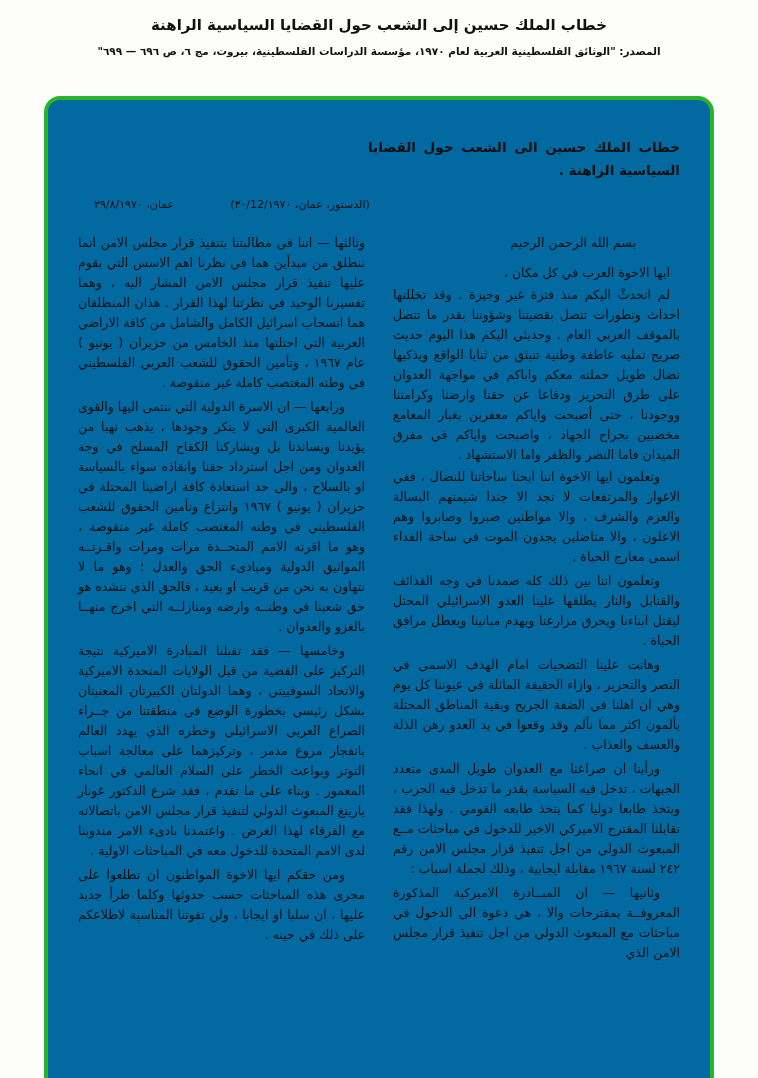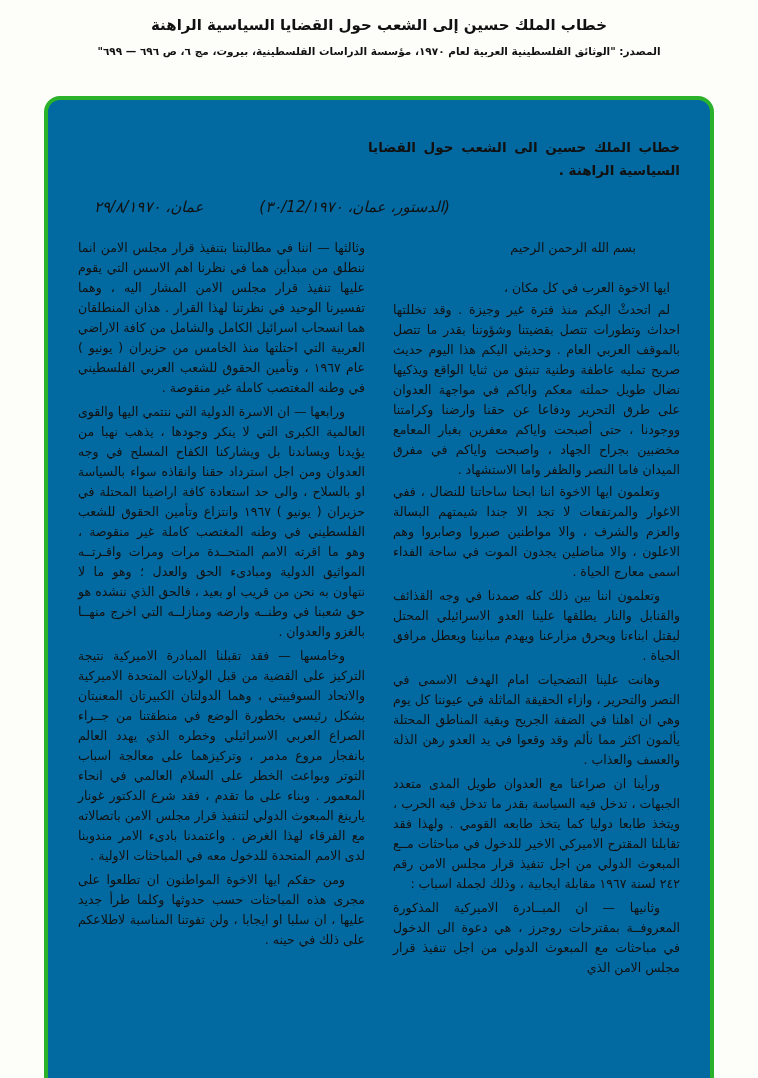--- a/index.html
+++ b/index.html
@@ -48,43 +48,42 @@
     font-size:13.5px;
     font-weight:bold;
     line-height:23px;
     text-align:justify;
   }
   .date-row{
     direction:ltr;
     display:flex;
     gap:56px;
     padding-left:16px;
-    font-size:15px;
+    font-size:11px;
     margin:4px 0 22px 0;
-    font-style:italic;
   }
   .columns{
     display:flex;
     gap:28px;
     direction:rtl;
   }
   .col{
     flex:1 1 0;
     font-size:12.5px;
     line-height:20px;
     text-align:justify;
     direction:rtl;
   }
   .para{
     margin:0 0 4px 0;
     text-indent:20px;
   }
   .col-right .para:first-child{
     text-indent:44px;
-    margin-bottom:20px;
+    margin-bottom:10px;
   }
   .col-right .para:nth-child(2),
   .col-right .para:nth-child(3){
     text-indent:10px;
     margin-bottom:2px;
   }
   .col-left .para:first-child{
     text-indent:0;
   }
 </style>
@@ -110,21 +109,21 @@
 
       <div class="columns">
         <div class="col col-right">
             <p class="para">بسم الله الرحمن الرحيم</p>
             <p class="para">ايها الاخوة العرب في كل مكان ،</p>
             <p class="para">لم اتحدثْ اليكم منذ فترة غير وجيزة . وقد تخللتها احداث وتطورات تتصل بقضيتنا وشؤوننا بقدر ما تتصل بالموقف العربي العام . وحديثي اليكم هذا اليوم حديث صريح تمليه عاطفة وطنية تنبثق من ثنايا الواقع ويذكيها نضال طويل حملته معكم واباكم في مواجهة العدوان على طرق التحرير ودفاعا عن حقنا وارضنا وكرامتنا ووجودنا ، حتى أصبحت واياكم معفرين بغبار المعامع مخضبين بجراح الجهاد ، واصبحت واياكم في مفرق الميدان فاما النصر والظفر واما الاستشهاد .</p>
             <p class="para">وتعلمون ايها الاخوة اننا ابحنا ساحاتنا للنضال ، ففي الاغوار والمرتفعات لا تجد الا جندا شيمتهم البسالة والعزم والشرف ، والا مواطنين صبروا وصابروا وهم الاعلون ، والا مناضلين يجدون الموت في ساحة الفداء اسمى معارج الحياة .</p>
             <p class="para">وتعلمون اننا بين ذلك كله صمدنا في وجه القذائف والقنابل والنار يطلقها علينا العدو الاسرائيلي المحتل ليقتل ابناءنا ويحرق مزارعنا ويهدم مبانينا ويعطل مرافق الحياة .</p>
             <p class="para">وهانت علينا التضحيات امام الهدف الاسمى في النصر والتحرير ، وازاء الحقيقة الماثلة في عيوننا كل يوم وهي ان اهلنا في الضفة الجريح وبقية المناطق المحتلة يألمون اكثر مما نألم وقد وقعوا في يد العدو رهن الذلة والعسف والعذاب .</p>
             <p class="para">ورأينا ان صراعنا مع العدوان طويل المدى متعدد الجبهات ، تدخل فيه السياسة بقدر ما تدخل فيه الحرب ، ويتخذ طابعا دوليا كما يتخذ طابعه القومي . ولهذا فقد تقابلنا المقترح الاميركي الاخير للدخول في مباحثات مــع المبعوث الدولي من اجل تنفيذ قرار مجلس الامن رقم ٢٤٢ لسنة ١٩٦٧ مقابلة ايجابية ، وذلك لجملة اسباب :</p>
-            <p class="para">وثانيها — ان المبــادرة الاميركية المذكورة المعروفــة بمقترحات روجرز ، هي دعوة الى الدخول في مباحثات مع المبعوث الدولي من اجل تنفيذ قرار مجلس الامن الذي</p>
+            <p class="para">وثانيها — ان المبــادرة الاميركية المذكورة المعروفــة بمقترحات والا ، هي دعوة الى الدخول في مباحثات مع المبعوث الدولي من اجل تنفيذ قرار مجلس الامن الذي</p>
           </div>
         <div class="col col-left">
             <p class="para">وثالثها — اننا في مطالبتنا بتنفيذ قرار مجلس الامن انما ننطلق من مبدأين هما في نظرنا اهم الاسس التي يقوم عليها تنفيذ قرار مجلس الامن المشار اليه ، وهما تفسيرنا الوحيد في نظرتنا لهذا القرار . هذان المنطلقان هما انسحاب اسرائيل الكامل والشامل من كافة الاراضي العربية التي احتلتها منذ الخامس من حزيران ( يونيو ) عام ١٩٦٧ ، وتأمين الحقوق للشعب العربي الفلسطيني في وطنه المغتصب كاملة غير منقوصة .</p>
             <p class="para">ورابعها — ان الاسرة الدولية التي ننتمي اليها والقوى العالمية الكبرى التي لا ينكر وجودها ، يذهب نهبا من يؤيدنا ويساندنا بل ويشاركنا الكفاح المسلح في وجه العدوان ومن اجل استرداد حقنا وانقاذه سواء بالسياسة او بالسلاح ، والى حد استعادة كافة اراضينا المحتلة في حزيران ( يونيو ) ١٩٦٧ وانتزاع وتأمين الحقوق للشعب الفلسطيني في وطنه المغتصب كاملة غير منقوصة ، وهو ما اقرته الامم المتحــدة مرات ومرات واقـرتــه المواثيق الدولية ومبادىء الحق والعدل ؛ وهو ما لا نتهاون به نحن من قريب او بعيد ، فالحق الذي ننشده هو حق شعبنا في وطنــه وارضه ومنازلــه التي اخرج منهــا بالغزو والعدوان .</p>
             <p class="para">وخامسها — فقد تقبلنا المبادرة الاميركية نتيجة التركيز على القضية من قبل الولايات المتحدة الاميركية والاتحاد السوفييتي ، وهما الدولتان الكبيرتان المعنيتان بشكل رئيسي بخطورة الوضع في منطقتنا من جــراء الصراع العربي الاسرائيلي وخطره الذي يهدد العالم بانفجار مروع مدمر ، وتركيزهما على معالجة اسباب التوتر وبواعث الخطر على السلام العالمي في انحاء المعمور . وبناء على ما تقدم ، فقد شرع الدكتور غونار يارينغ المبعوث الدولي لتنفيذ قرار مجلس الامن باتصالاته مع الفرقاء لهذا الغرض . واعتمدنا بادىء الامر مندوبنا لدى الامم المتحدة للدخول معه في المباحثات الاولية .</p>
             <p class="para">ومن حقكم ايها الاخوة المواطنون ان تطلعوا على مجرى هذه المباحثات حسب حدوثها وكلما طرأ جديد عليها ، ان سلبا او ايجابا ، ولن تفوتنا المناسبة لاطلاعكم على ذلك في حينه .</p>
           </div>
       </div>
 
     </div>

